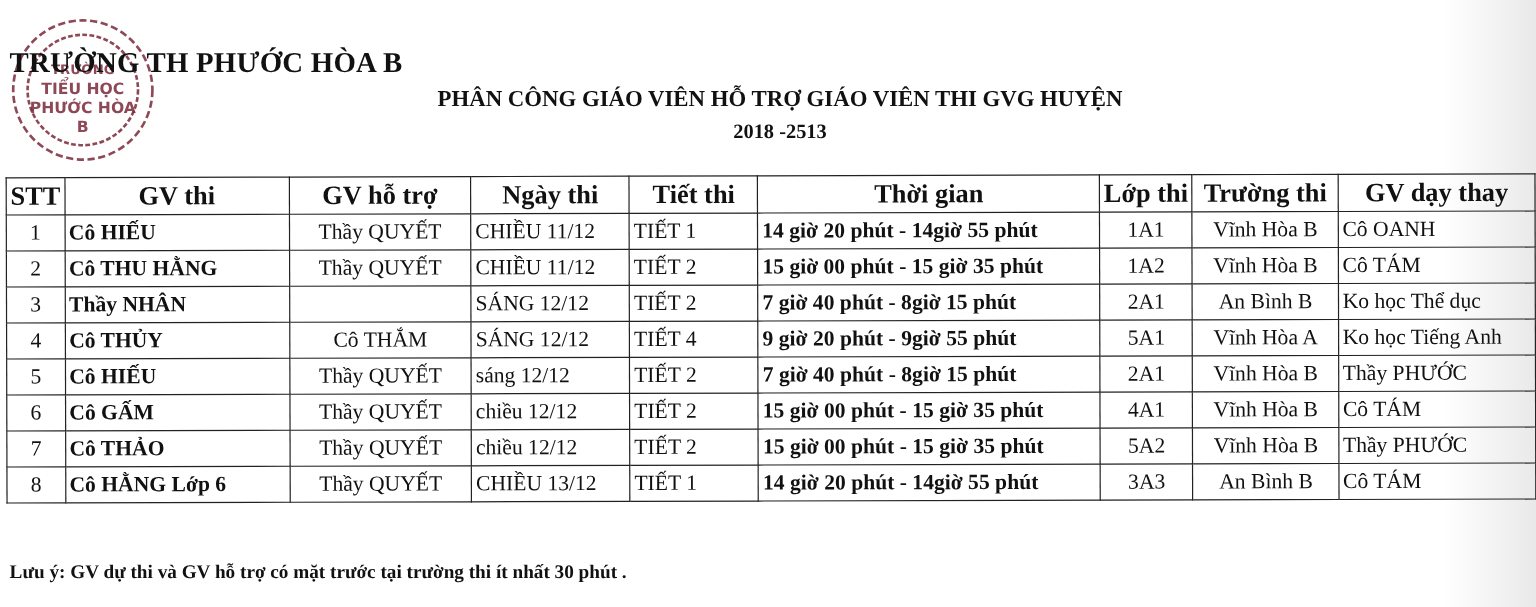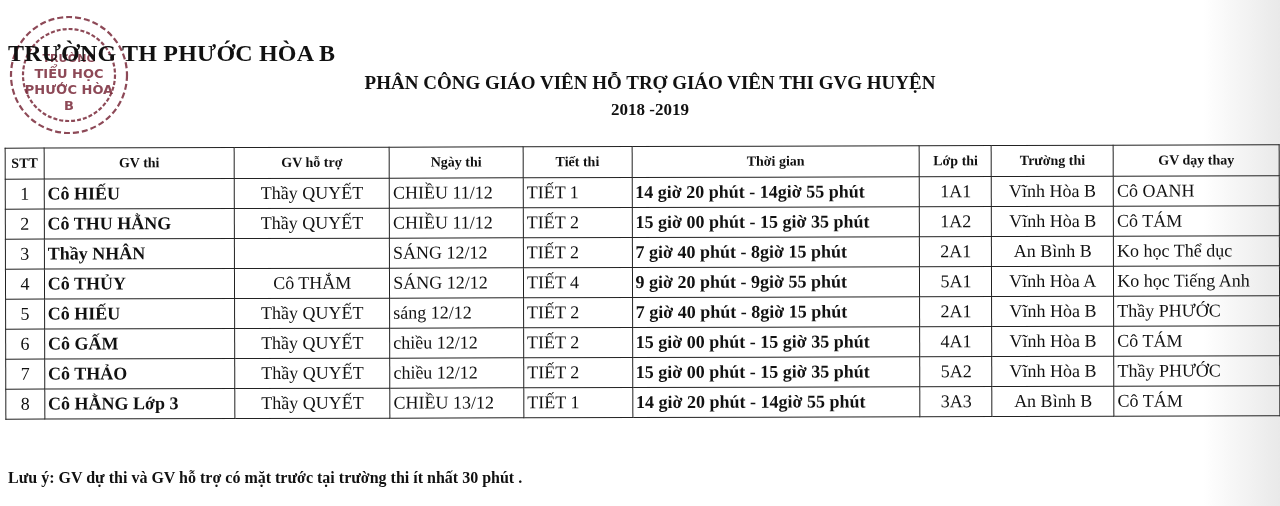--- a/index.html
+++ b/index.html
@@ -64,21 +64,21 @@
     table.schedule th,
     table.schedule td {
       border: 1.5px solid #222222;
       height: 29px;
       padding: 0 3px;
       white-space: nowrap;
       vertical-align: middle;
     }
     table.schedule th {
       font-weight: bold;
-      font-size: 14px;
+      font-size: 22px;
       height: 30px;
       text-align: center;
     }
     td.c-stt { text-align: center; width: 32px; }
     td.c-gv { font-weight: bold; text-align: left; width: 186px; }
     td.c-ht { text-align: center; width: 150px; margin-left: 20px; }
     td.c-ngay { text-align: left; width: 128px; margin-left: 20px; }
     td.c-tiet { text-align: left; width: 104px; }
     td.c-tg { text-align: left; width: 283px; font-weight: bold; }
     td.c-lop { text-align: center; width: 66px; }
@@ -103,21 +103,21 @@
   <g fill="#7a2a3a" font-family="'DejaVu Sans', sans-serif" font-weight="bold" text-anchor="middle" opacity="0.85">
     <text x="63" y="50" font-size="11">TRƯỜNG</text>
     <text x="63" y="66" font-size="13">TIỂU HỌC</text>
     <text x="63" y="82" font-size="13">PHƯỚC HÒA</text>
     <text x="63" y="98" font-size="13">B</text>
   </g>
 </svg>
 
 <div class="school-name">TRƯỜNG TH PHƯỚC HÒA B</div>
 <div class="title">PHÂN CÔNG GIÁO VIÊN HỖ TRỢ GIÁO VIÊN THI GVG HUYỆN</div>
-<div class="subtitle">2018 -2019</div>
+<div class="subtitle">2018 -2513</div>
 
 <table class="schedule">
   <thead>
     <tr>
       <th>STT</th>
       <th>GV thi</th>
       <th>GV hỗ trợ</th>
       <th>Ngày thi</th>
       <th>Tiết thi</th>
       <th>Thời gian</th>
@@ -199,21 +199,21 @@
       <td class="c-ht">Thầy QUYẾT</td>
       <td class="c-ngay">chiều  12/12</td>
       <td class="c-tiet">TIẾT 2</td>
       <td class="c-tg">15 giờ 00 phút  - 15 giờ 35 phút</td>
       <td class="c-lop">5A2</td>
       <td class="c-truong">Vĩnh Hòa B</td>
       <td class="c-thay">Thầy PHƯỚC</td>
     </tr>
     <tr>
       <td class="c-stt">8</td>
-      <td class="c-gv">Cô HẰNG Lớp 3</td>
+      <td class="c-gv">Cô HẰNG Lớp 6</td>
       <td class="c-ht">Thầy QUYẾT</td>
       <td class="c-ngay">CHIỀU 13/12</td>
       <td class="c-tiet">TIẾT 1</td>
       <td class="c-tg">14 giờ 20 phút  - 14giờ 55 phút</td>
       <td class="c-lop">3A3</td>
       <td class="c-truong">An Bình B</td>
       <td class="c-thay">Cô TÁM</td>
     </tr>
   </tbody>
 </table>

